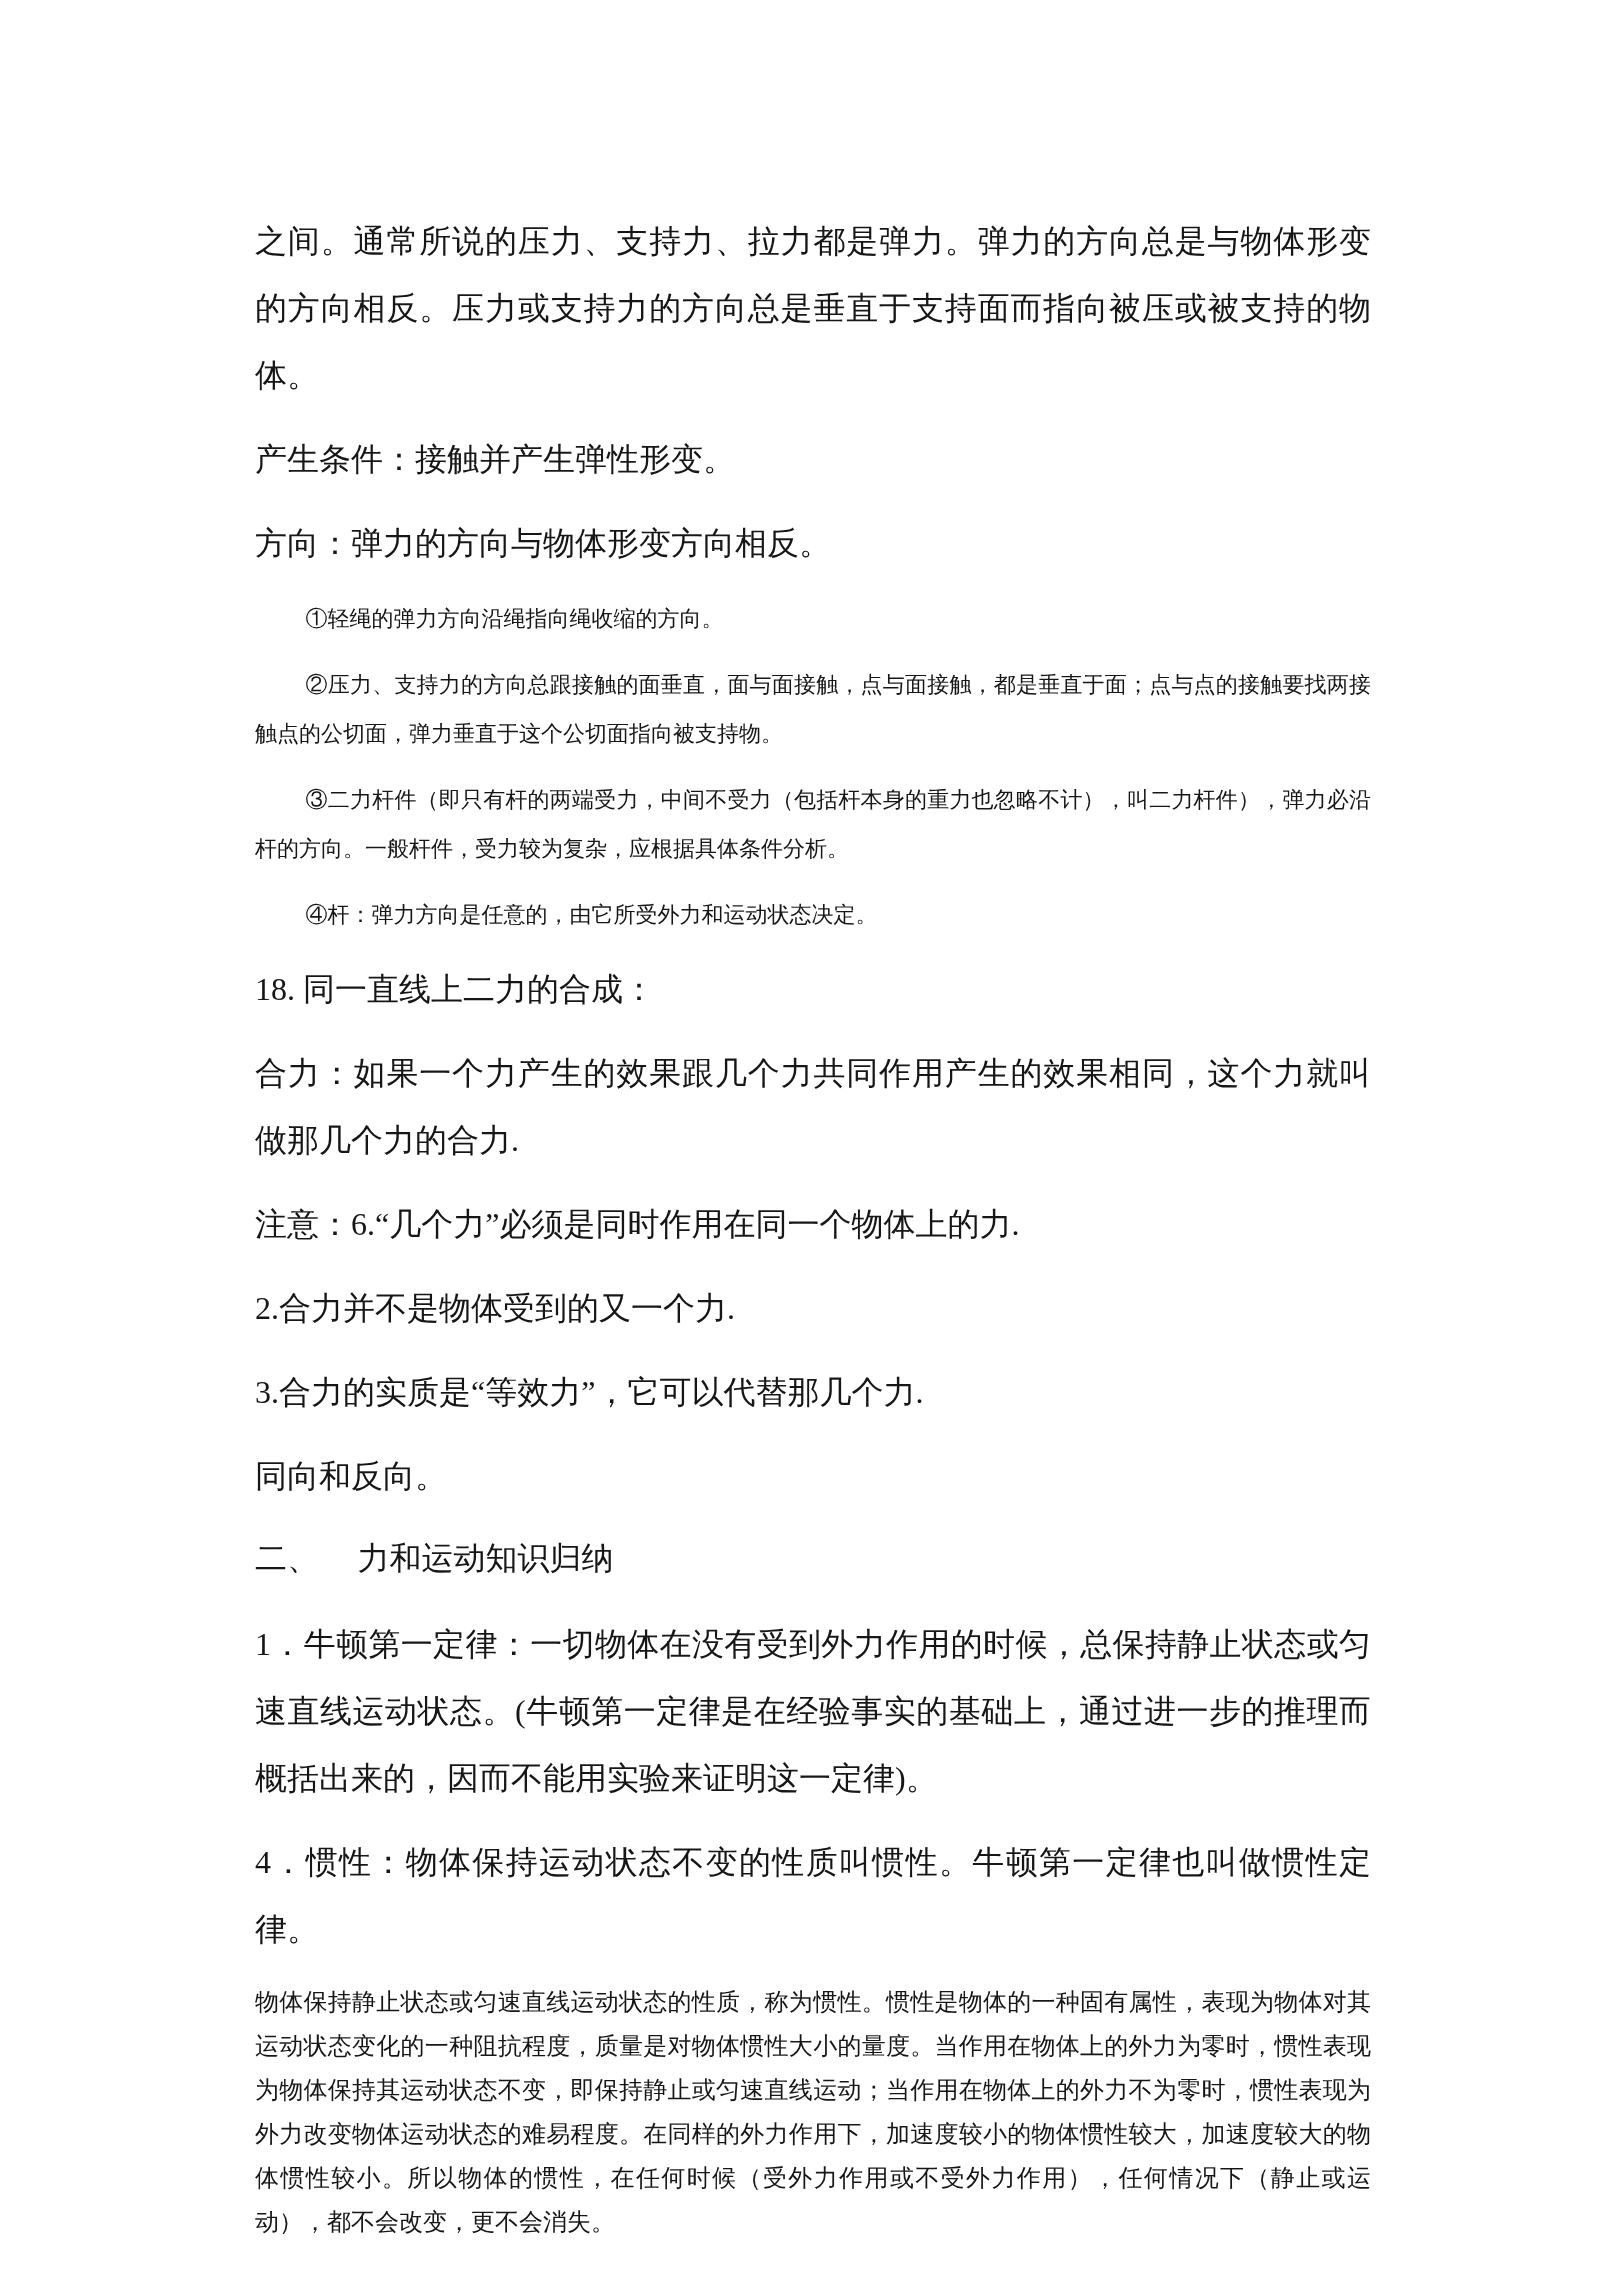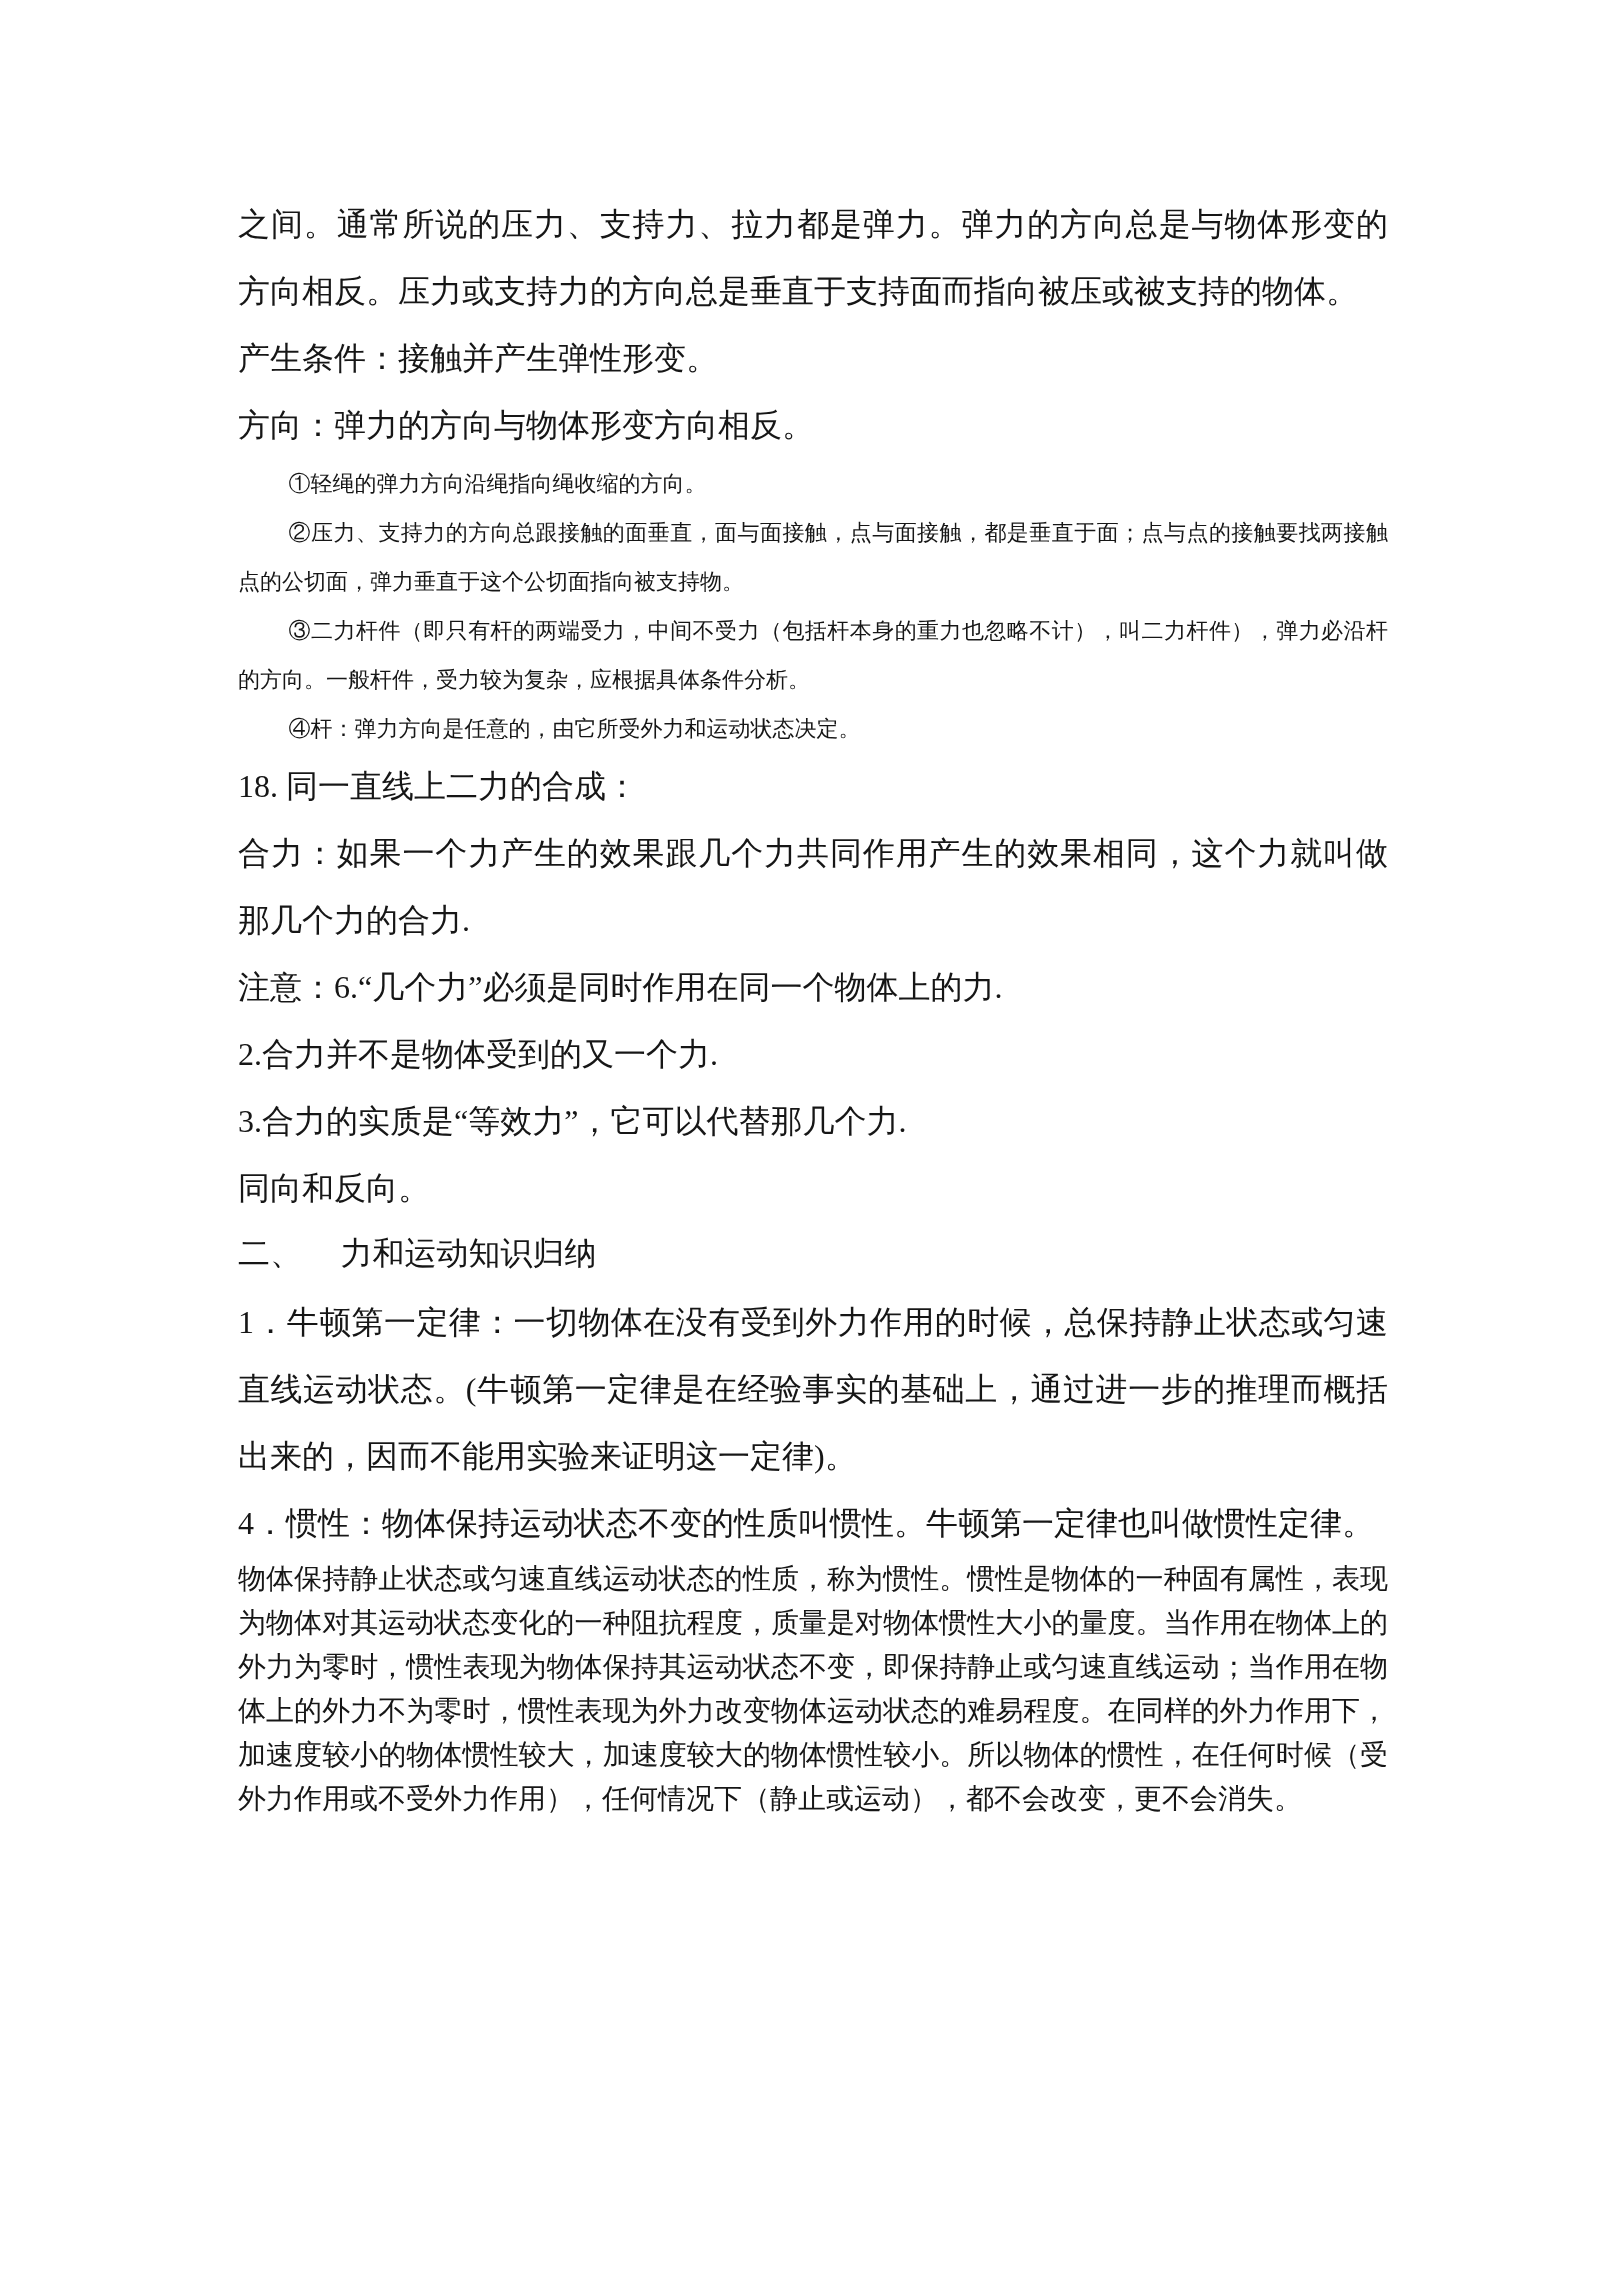--- a/index.html
+++ b/index.html
@@ -13,35 +13,35 @@
     height: 2293px;
     background: #ffffff;
     overflow: hidden;
     color: #161616;
     font-family: "Liberation Serif", "DejaVu Serif", serif;
   }
   .content {
     padding: 191px 233px 0 238px; 
   }
   .content p {
-    margin: 0;
+    margin: 17px;
     white-space: pre-wrap;
     text-align: justify;
   }
   .big {
     font-size: 32px;
     line-height: 67px;
   }
   .note {
     font-size: 22px;
     line-height: 49px;
     text-indent: 2.3em;
   }
   .detail {
-    font-size: 28px;
+    font-size: 24px;
     line-height: 44px;
   }
   .heading-motion {
     margin-top: 223px; 
     font-family: Liberation Mono, monospace;
   }
 </style>
 </head>
 <body>
 

